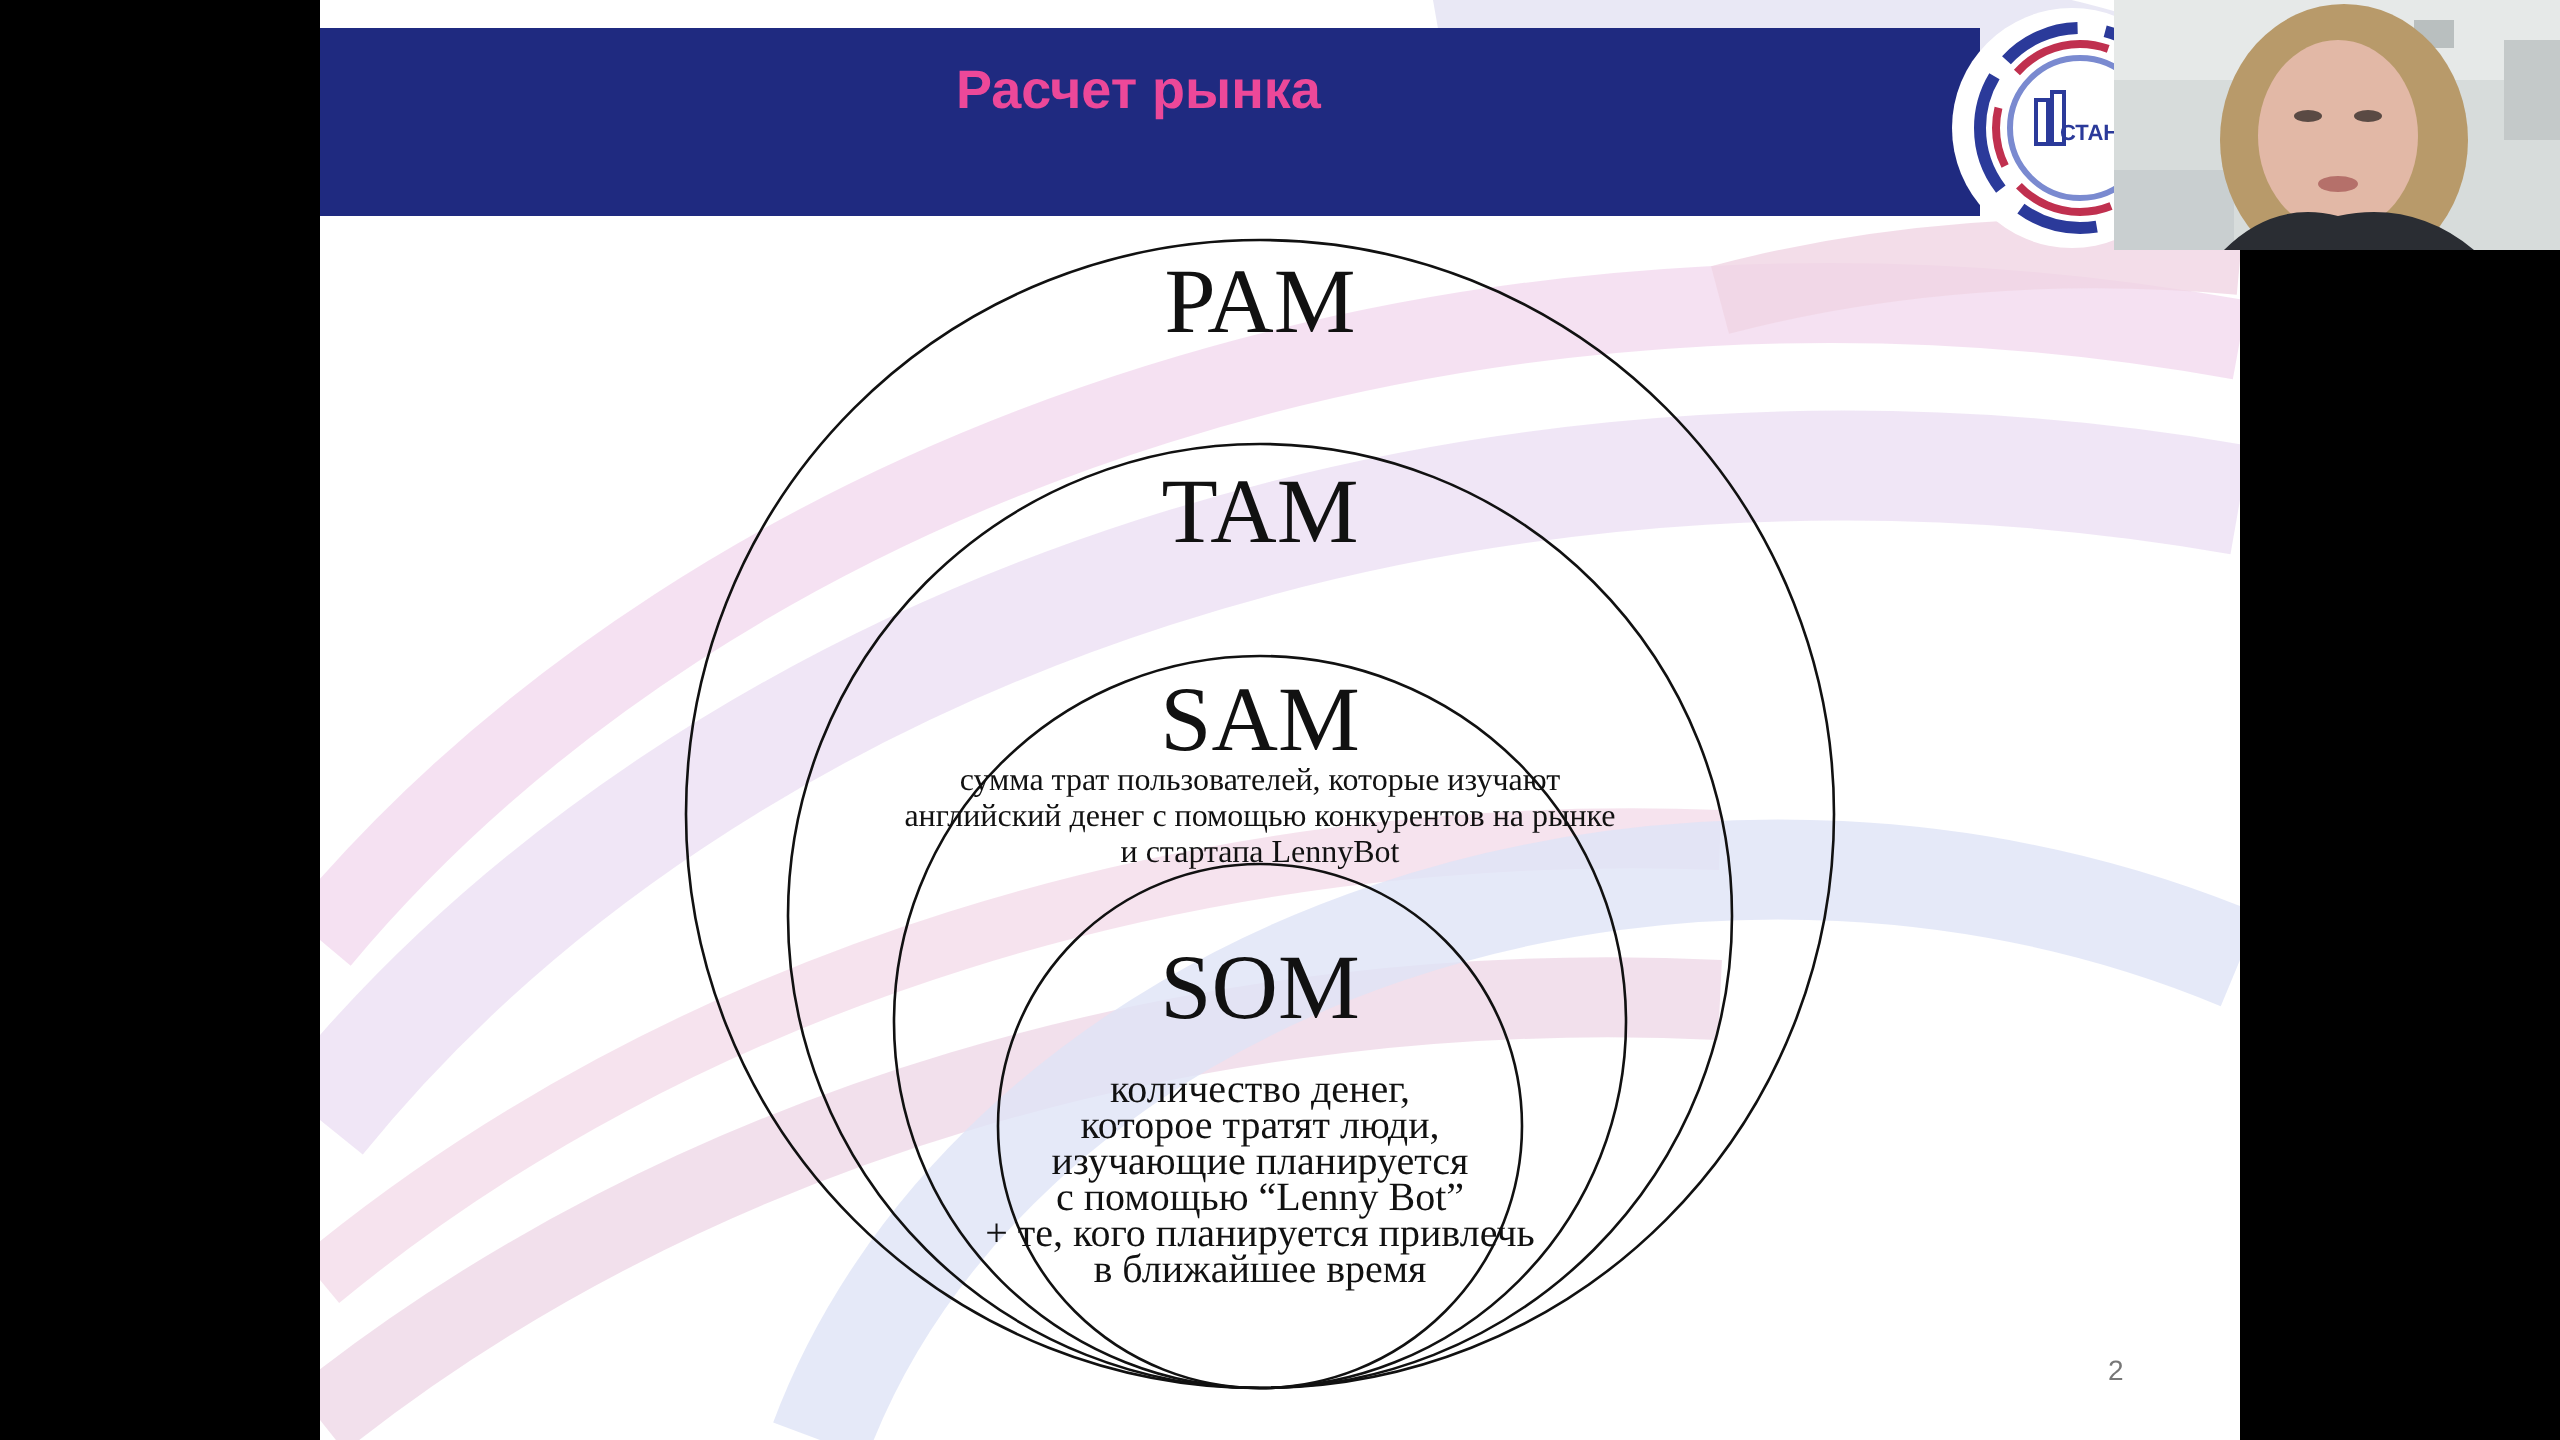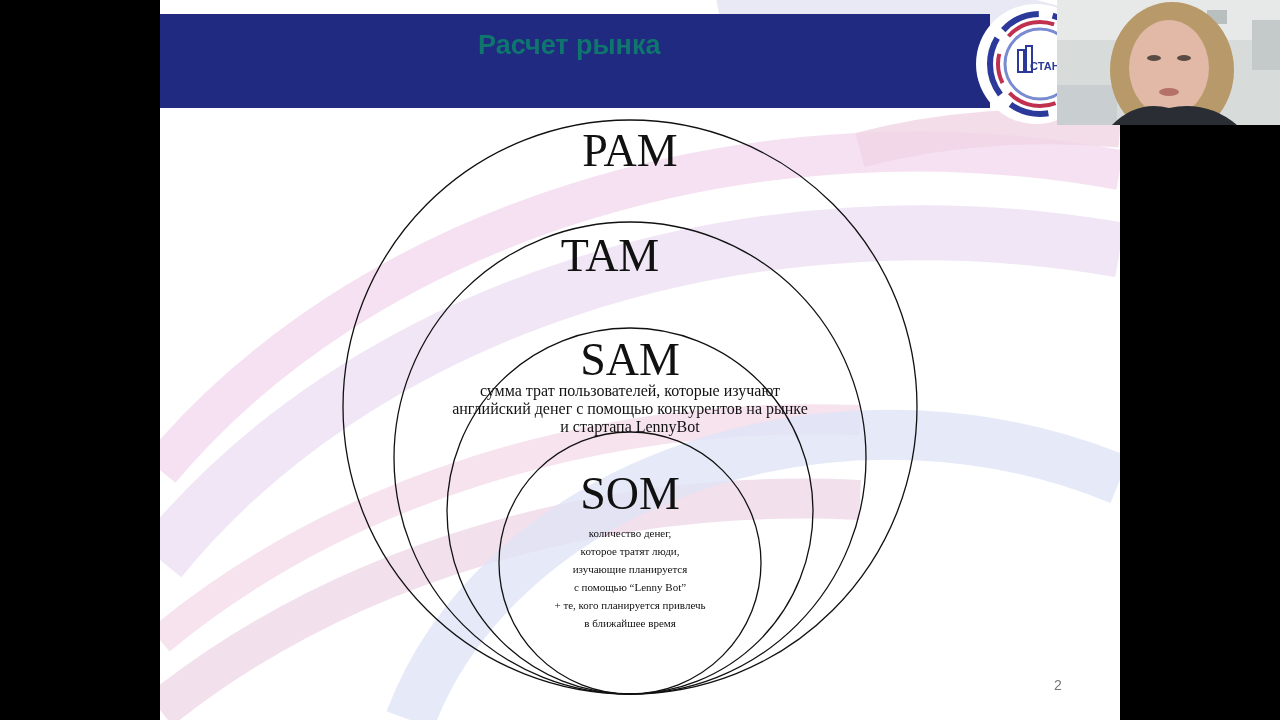--- a/index.html
+++ b/index.html
@@ -1,20 +1,20 @@
 <!DOCTYPE html>
 <html><head>
 <meta charset="utf-8">
 <style>
   html,body{margin:0;padding:0;}
   body{width:1280px;height:720px;background:#000;position:relative;overflow:hidden;font-family:"Liberation Serif",serif;}
   .slide{position:absolute;left:160px;top:0;width:960px;height:720px;background:#fff;overflow:hidden;}
   .bg{position:absolute;left:0;top:0;width:960px;height:720px;}
   .header{position:absolute;left:0;top:14px;width:830px;height:94px;background:#1f2a80;}
-  .title{position:absolute;left:318px;top:30px;color:#0f766e;font-family:"Liberation Sans",sans-serif;font-weight:bold;font-size:27px;}
+  .title{position:absolute;left:318px;top:30px;color:#ec4899;font-family:"Liberation Sans",sans-serif;font-weight:bold;font-size:27px;}
   .logo{position:absolute;left:812px;top:2px;width:128px;height:124px;}
   .diagram{position:absolute;left:0;top:0;width:960px;height:720px;}
   .lbl{position:absolute;text-align:center;color:#111;font-family:"Liberation Serif",serif;}
   .big{font-size:46px;line-height:48px;}
   .pagenum{position:absolute;left:894px;top:677px;font-family:"Liberation Sans",sans-serif;font-size:14px;color:#777;}
   .webcam{position:absolute;left:1057px;top:0;width:223px;height:125px;background:#cfd6d6;overflow:hidden;}
 </style>
 </head>
 <body>
 
@@ -49,31 +49,31 @@
     <g fill="none" stroke="#111" stroke-width="1.3">
       <circle cx="470" cy="407" r="287"></circle>
       <circle cx="470" cy="458" r="236"></circle>
       <circle cx="470" cy="511" r="183"></circle>
       <circle cx="470" cy="563" r="131"></circle>
     </g>
   </svg>
 
   <div class="lbl big" style="left:370px;top:127px;width:200px;">PAM</div>
 
-  <div class="lbl big" style="left:350px;top:232px;width:200px;">TAM</div>
+  <div class="lbl big" style="left:370px;top:232px;width:200px;">TAM</div>
 
   <div class="lbl big" style="left:370px;top:336px;width:200px;">SAM</div>
   <div class="lbl" style="left:270px;top:382px;width:400px;font-size:16px;line-height:18px;">
     <div>сумма трат пользователей, которые изучают</div>
     <div>английский денег с помощью конкурентов на рынке</div>
     <div>и стартапа LennyBot</div>
   </div>
 
   <div class="lbl big" style="left:370px;top:470px;width:200px;">SOM</div>
-  <div class="lbl" style="left:320px;top:524px;width:300px;font-size:11px;line-height:18px;">
+  <div class="lbl" style="left:320px;top:536px;width:300px;font-size:20px;line-height:18px;">
     <div>количество денег,</div>
     <div>которое тратят люди,</div>
     <div>изучающие планируется</div>
     <div>с помощью “Lenny Bot”</div>
     <div>+ те, кого планируется привлечь</div>
     <div>в ближайшее время</div>
   </div>
 
   <div class="pagenum">2</div>
 </div>

